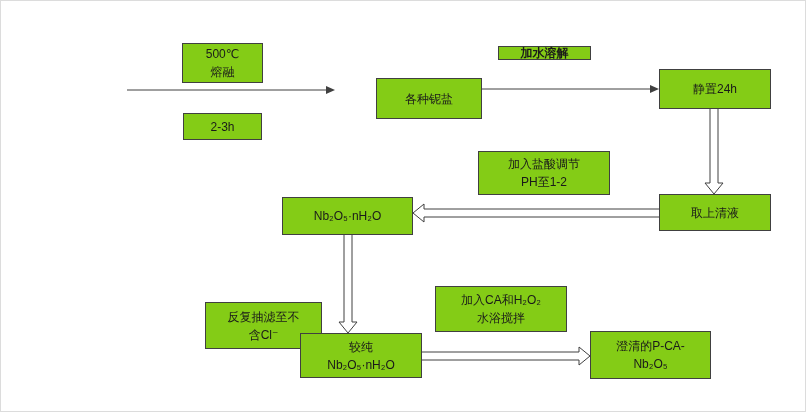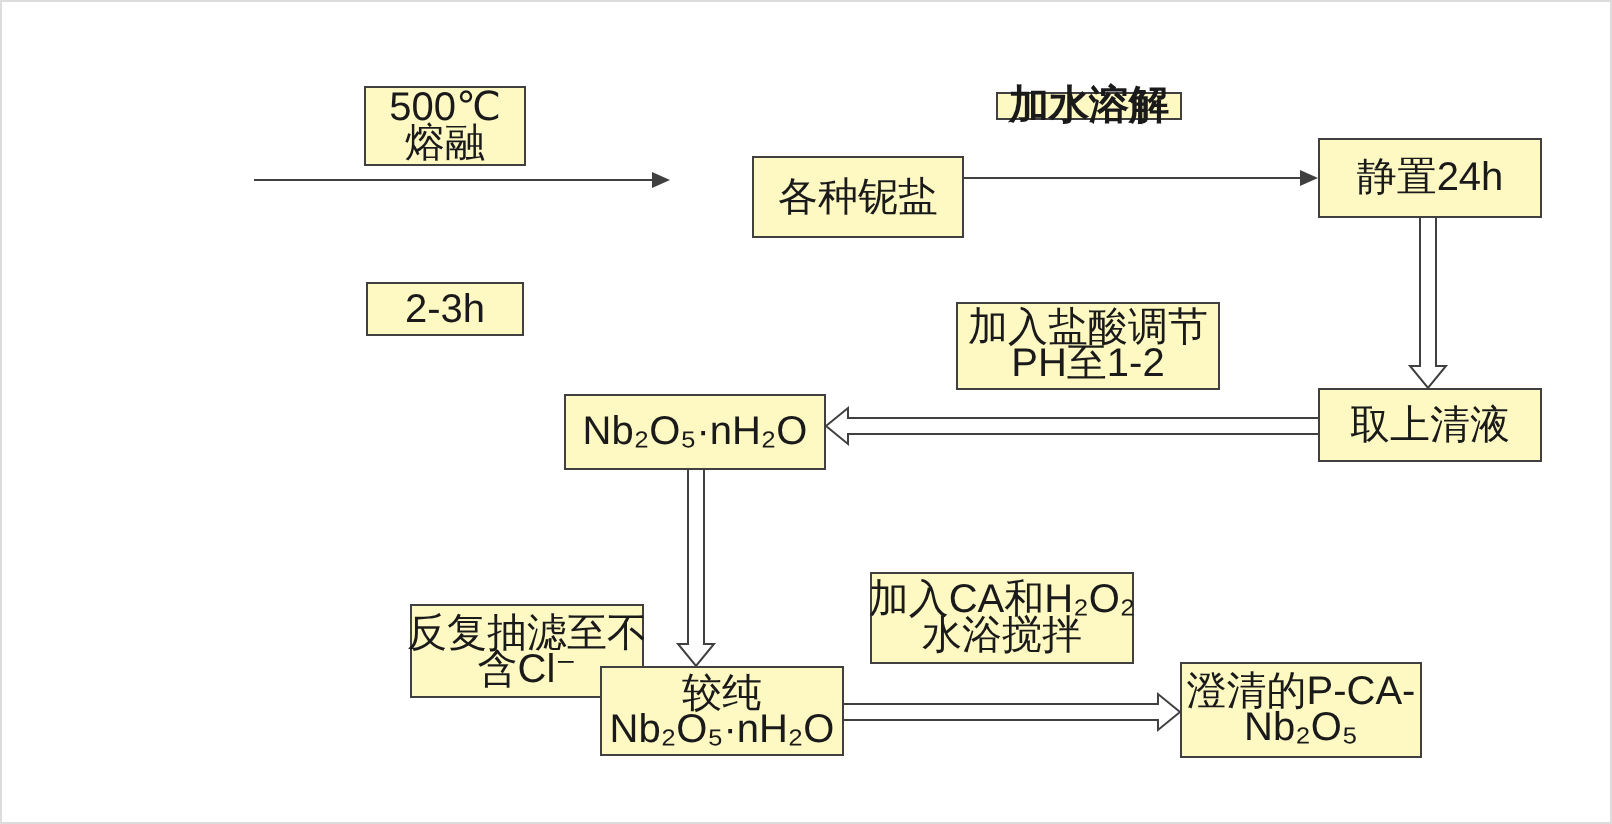--- a/index.html
+++ b/index.html
@@ -19,27 +19,27 @@
     overflow: hidden;
   }
   .arrows {
     position: absolute;
     left: 0;
     top: 0;
   }
   .box {
     position: absolute;
     border: 1px solid #404040;
-    background: #fef9c3;
+    background: #84cc16;
     display: flex;
     flex-direction: column;
     align-items: center;
     justify-content: center;
     text-align: center;
-    font-size: 20px;
+    font-size: 12px;
     line-height: 18px;
     box-sizing: border-box;
     padding: 1px 2px;
   }
   .box span {
     display: block;
     white-space: nowrap;
   }
 </style>
 </head>
@@ -64,21 +64,21 @@
       <path d="M 421,351 L 578,351 L 578,346 L 589,355 L 578,364 L 578,359 L 421,359" fill="#ffffff"></path>
     </g>
   </svg>
 
 
   <div class="box" style="left:181px; top:42px; width:81px; height:40px;">
     <span>500℃</span>
     <span>熔融</span>
   </div>
 
-  <div class="box" style="left:182px; top:112px; width:79px; height:27px;margin-top:28px;">
+  <div class="box" style="left:182px; top:112px; width:79px; height:27px;">
     <span>2-3h</span>
   </div>
 
   <div class="box" style="left:334px; top:77px; width:106px; height:41px;margin-left:41px;">
     <span>各种铌盐</span>
   </div>
 
   <div class="box" style="left:497px; top:45px; width:93px; height:14px;font-weight:bold;">
     <span>加水溶解</span>
   </div>

